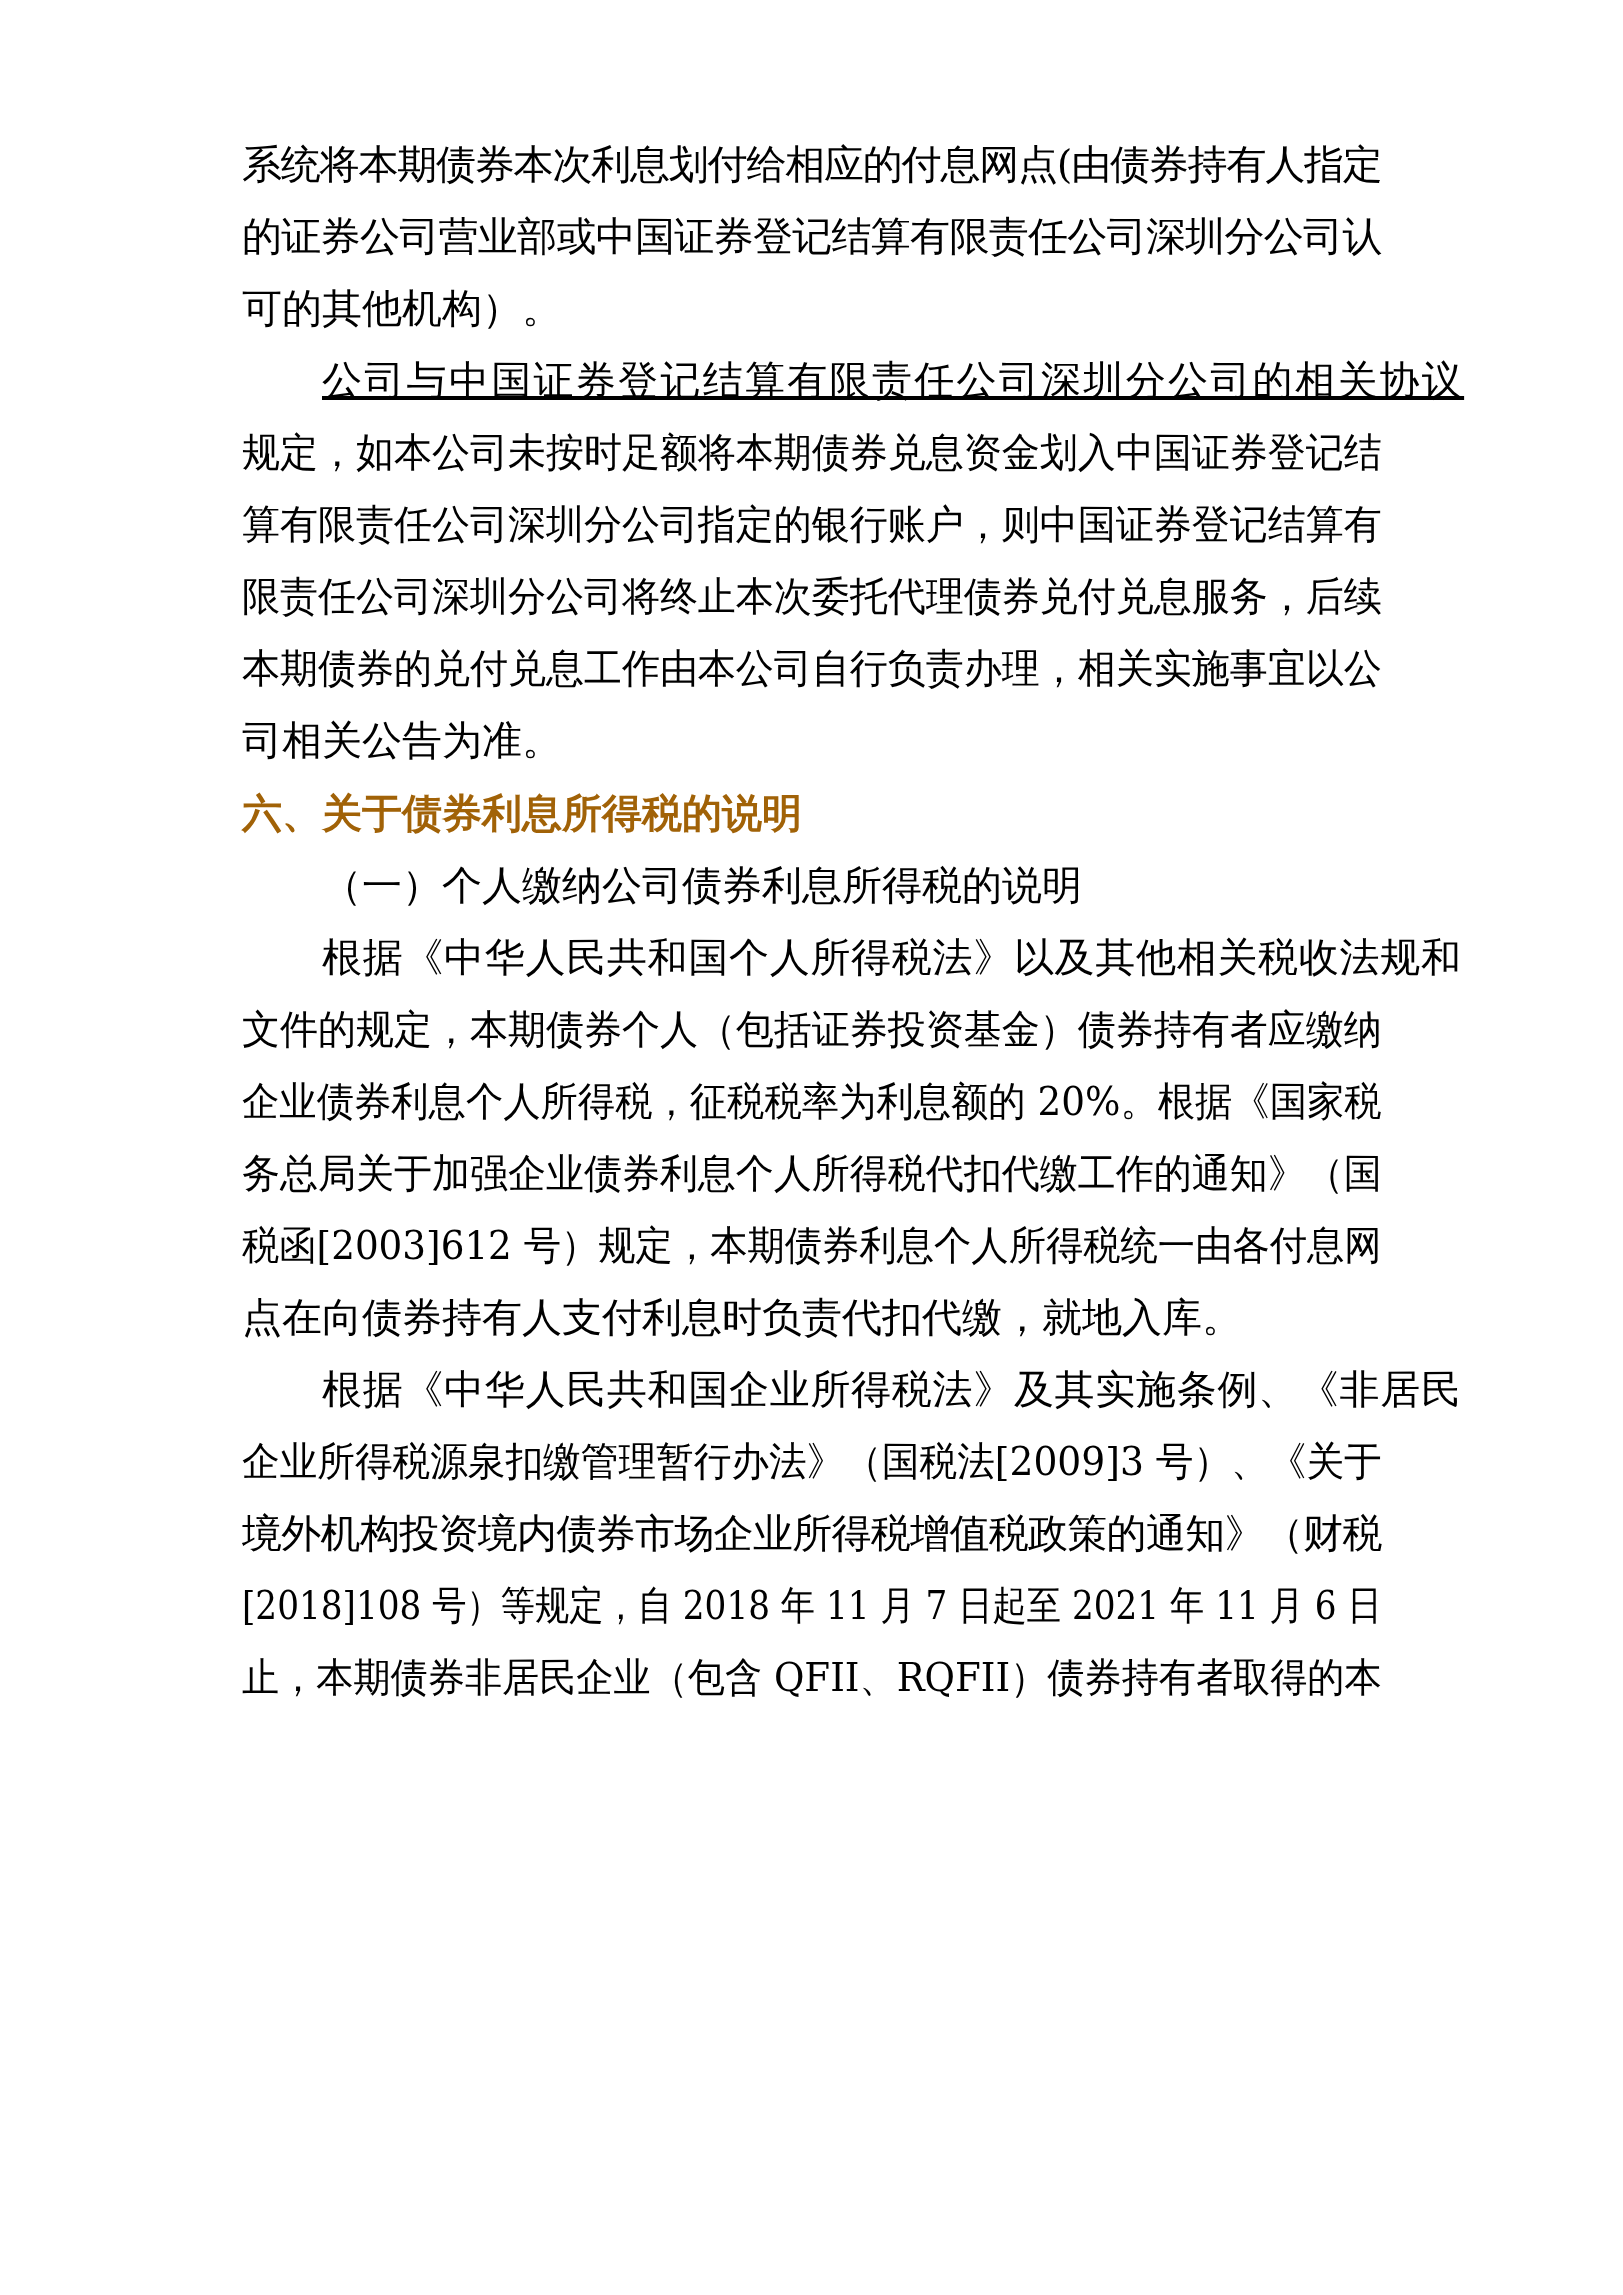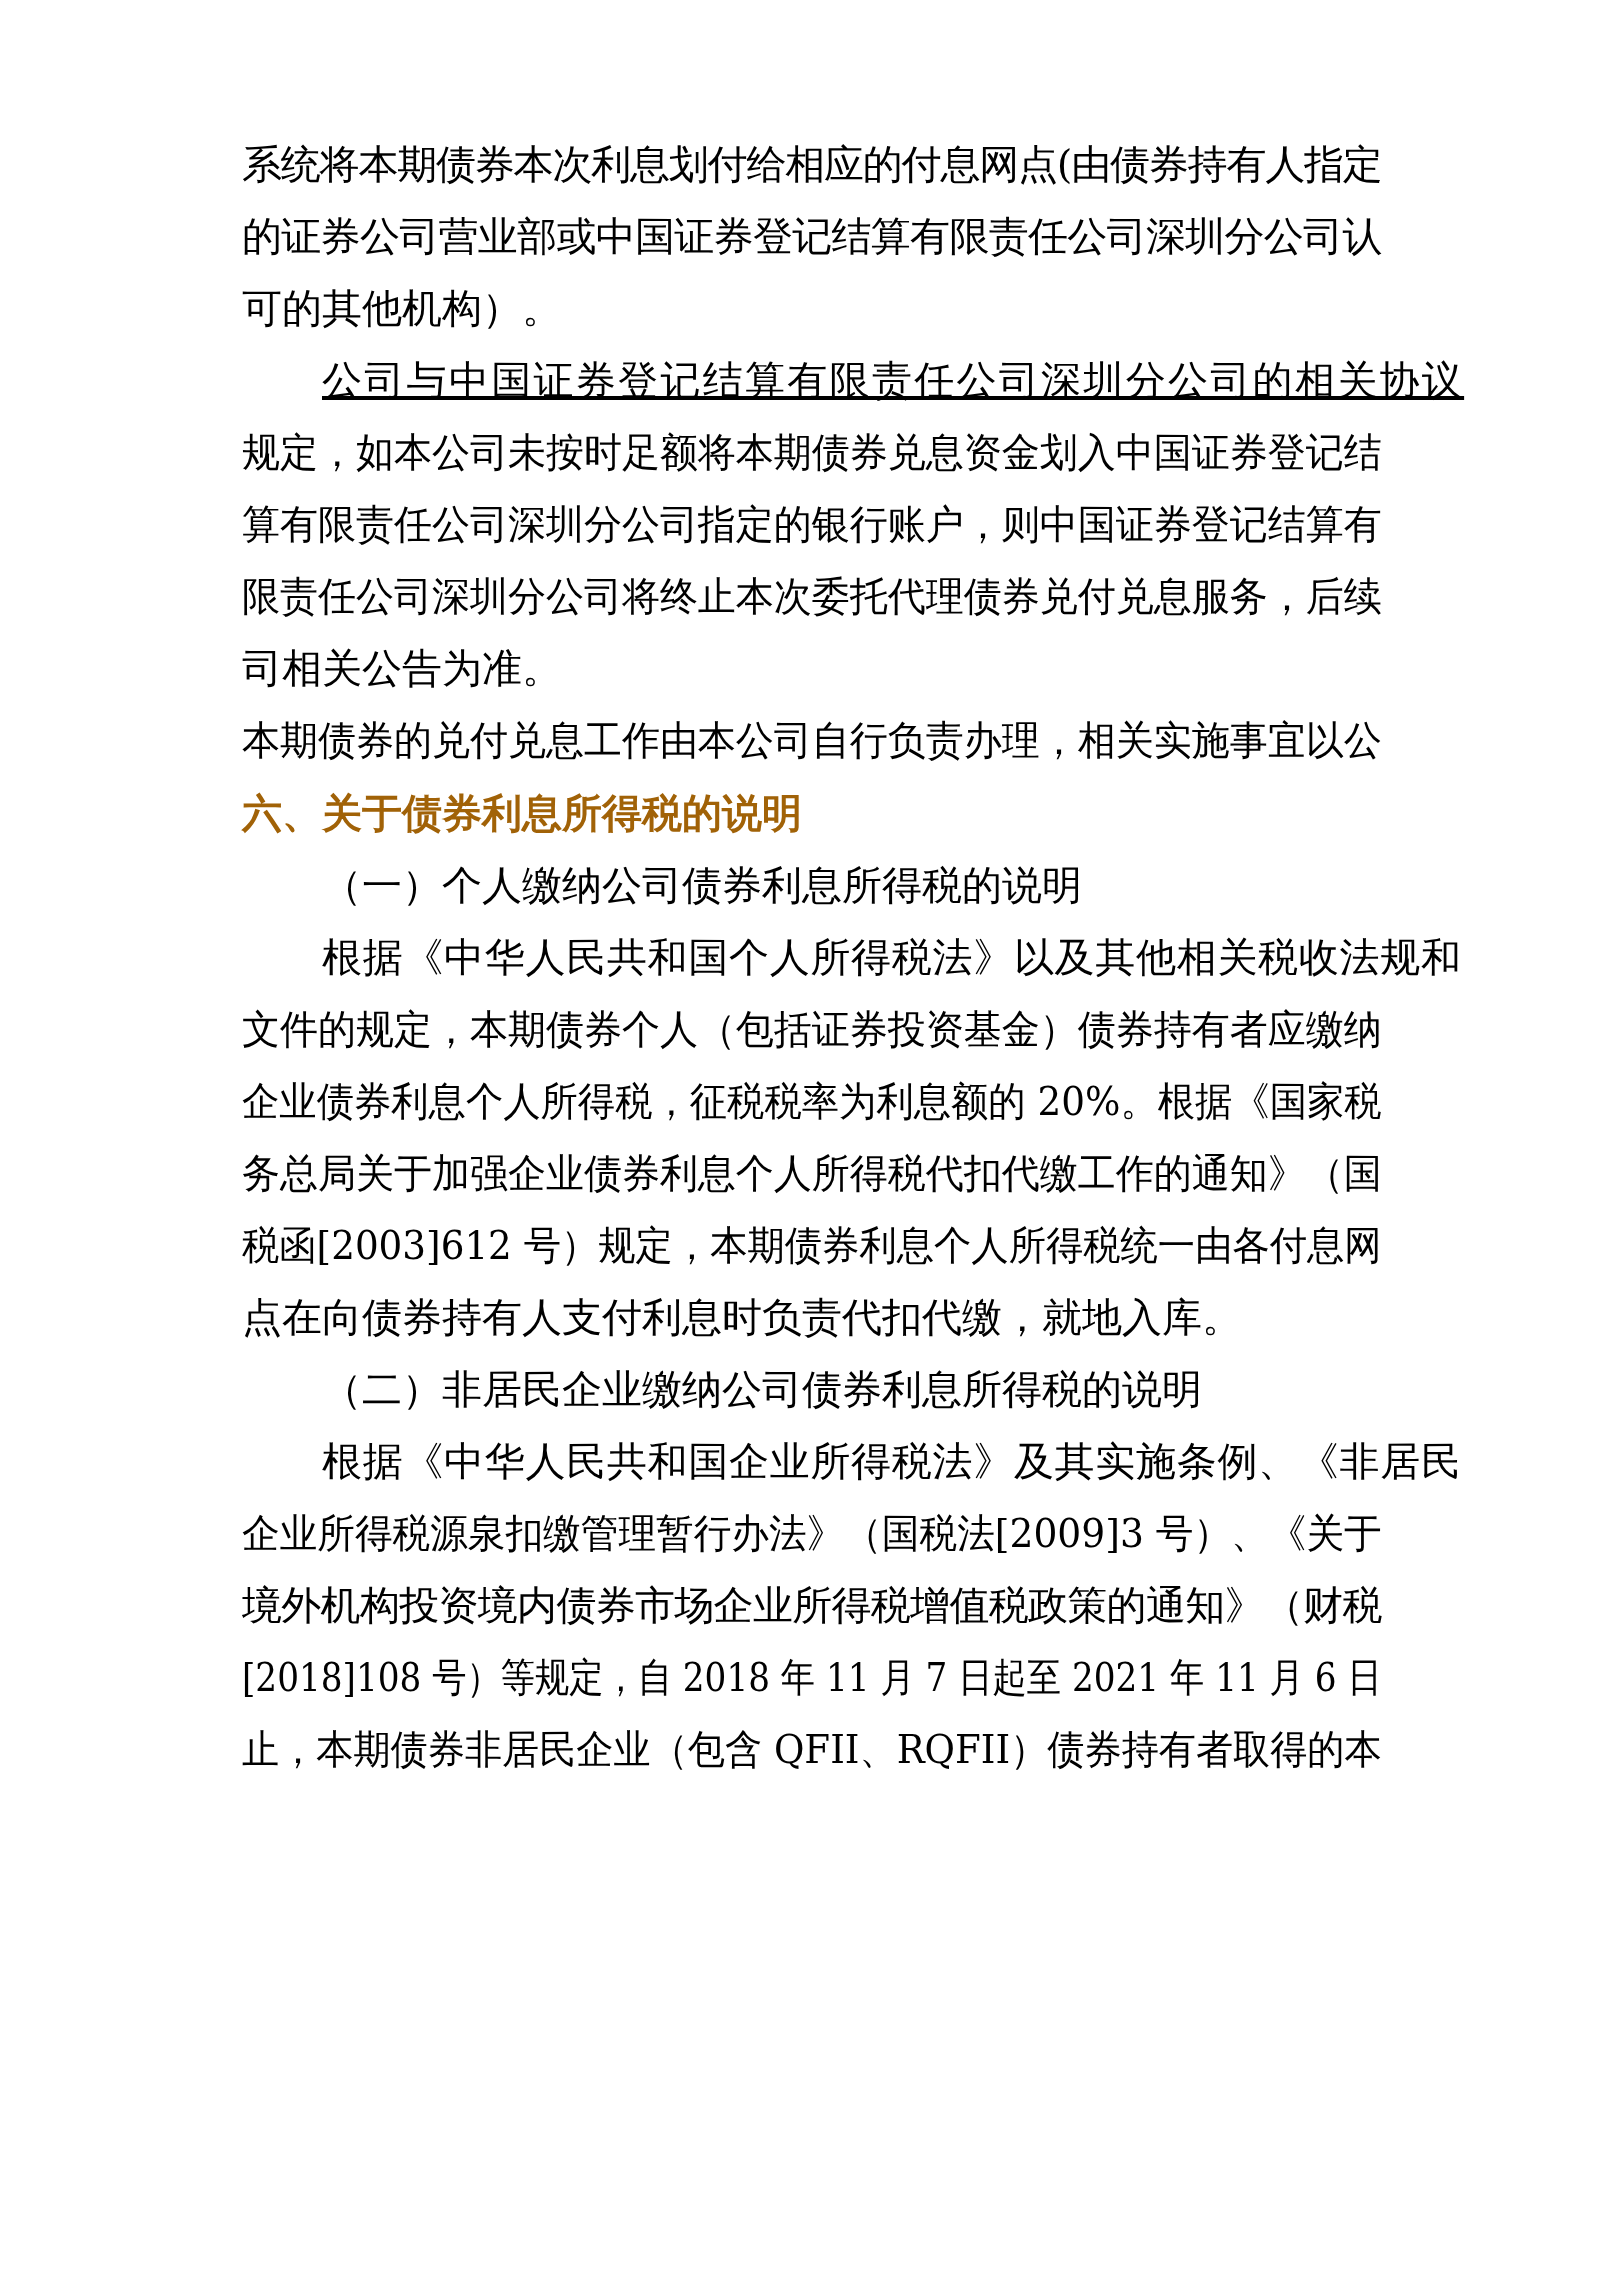--- a/index.html
+++ b/index.html
@@ -106,24 +106,24 @@
         </span>
       <span class="line just">
           <span style="display: inline-block; letter-spacing: 0px; transform: scaleX(0.949727); transform-origin: left center;">规定，如本公司未按时足额将本期债券兑息资金划入中国证券登记结</span>
         </span>
       <span class="line just">
           <span style="display: inline-block; letter-spacing: 0px; transform: scaleX(0.949727); transform-origin: left center;">算有限责任公司深圳分公司指定的银行账户，则中国证券登记结算有</span>
         </span>
       <span class="line just">
           <span style="display: inline-block; letter-spacing: 0px; transform: scaleX(0.949727); transform-origin: left center;">限责任公司深圳分公司将终止本次委托代理债券兑付兑息服务，后续</span>
         </span>
-      <span class="line last">司相关公告为准。</span>
       <span class="line just">
           <span style="display: inline-block; letter-spacing: 0px; transform: scaleX(0.949727); transform-origin: left center;">本期债券的兑付兑息工作由本公司自行负责办理，相关实施事宜以公</span>
         </span>
+      <span class="line last">司相关公告为准。</span>
     </div>
 
     <div class="heading">六、关于债券利息所得税的说明</div>
 
     <div class="subheading">（一）个人缴纳公司债券利息所得税的说明</div>
 
     <div class="p">
       <span class="line just indent2">
           <span style="display: inline-block; letter-spacing: 0.7px; margin-right: -0.7px;">根据《中华人民共和国个人所得税法》以及其他相关税收法规和</span>
         </span>
@@ -135,21 +135,20 @@
         </span>
       <span class="line just">
           <span style="display: inline-block; letter-spacing: 0px; transform: scaleX(0.949727); transform-origin: left center;">务总局关于加强企业债券利息个人所得税代扣代缴工作的通知》（国</span>
         </span>
       <span class="line just">
           <span style="display: inline-block; letter-spacing: 0px; transform: scaleX(0.932568); transform-origin: left center;">税函[2003]612 号）规定，本期债券利息个人所得税统一由各付息网</span>
         </span>
       <span class="line last">点在向债券持有人支付利息时负责代扣代缴，就地入库。</span>
     </div>
 
-    <div class="subheading">（二）非居民企业缴纳公司债券利息所得税的说明</div>
 
     <div class="p">
       <span class="line just indent2">
           <span style="display: inline-block; letter-spacing: 0.7px; margin-right: -0.7px;">根据《中华人民共和国企业所得税法》及其实施条例、《非居民</span>
         </span>
       <span class="line just">
           <span style="display: inline-block; letter-spacing: 0px; transform: scaleX(0.940962); transform-origin: left center;">企业所得税源泉扣缴管理暂行办法》（国税法[2009]3 号）、《关于</span>
         </span>
       <span class="line just">
           <span style="display: inline-block; letter-spacing: -0.7px; margin-right: 0.7px;">境外机构投资境内债券市场企业所得税增值税政策的通知》（财税</span>

